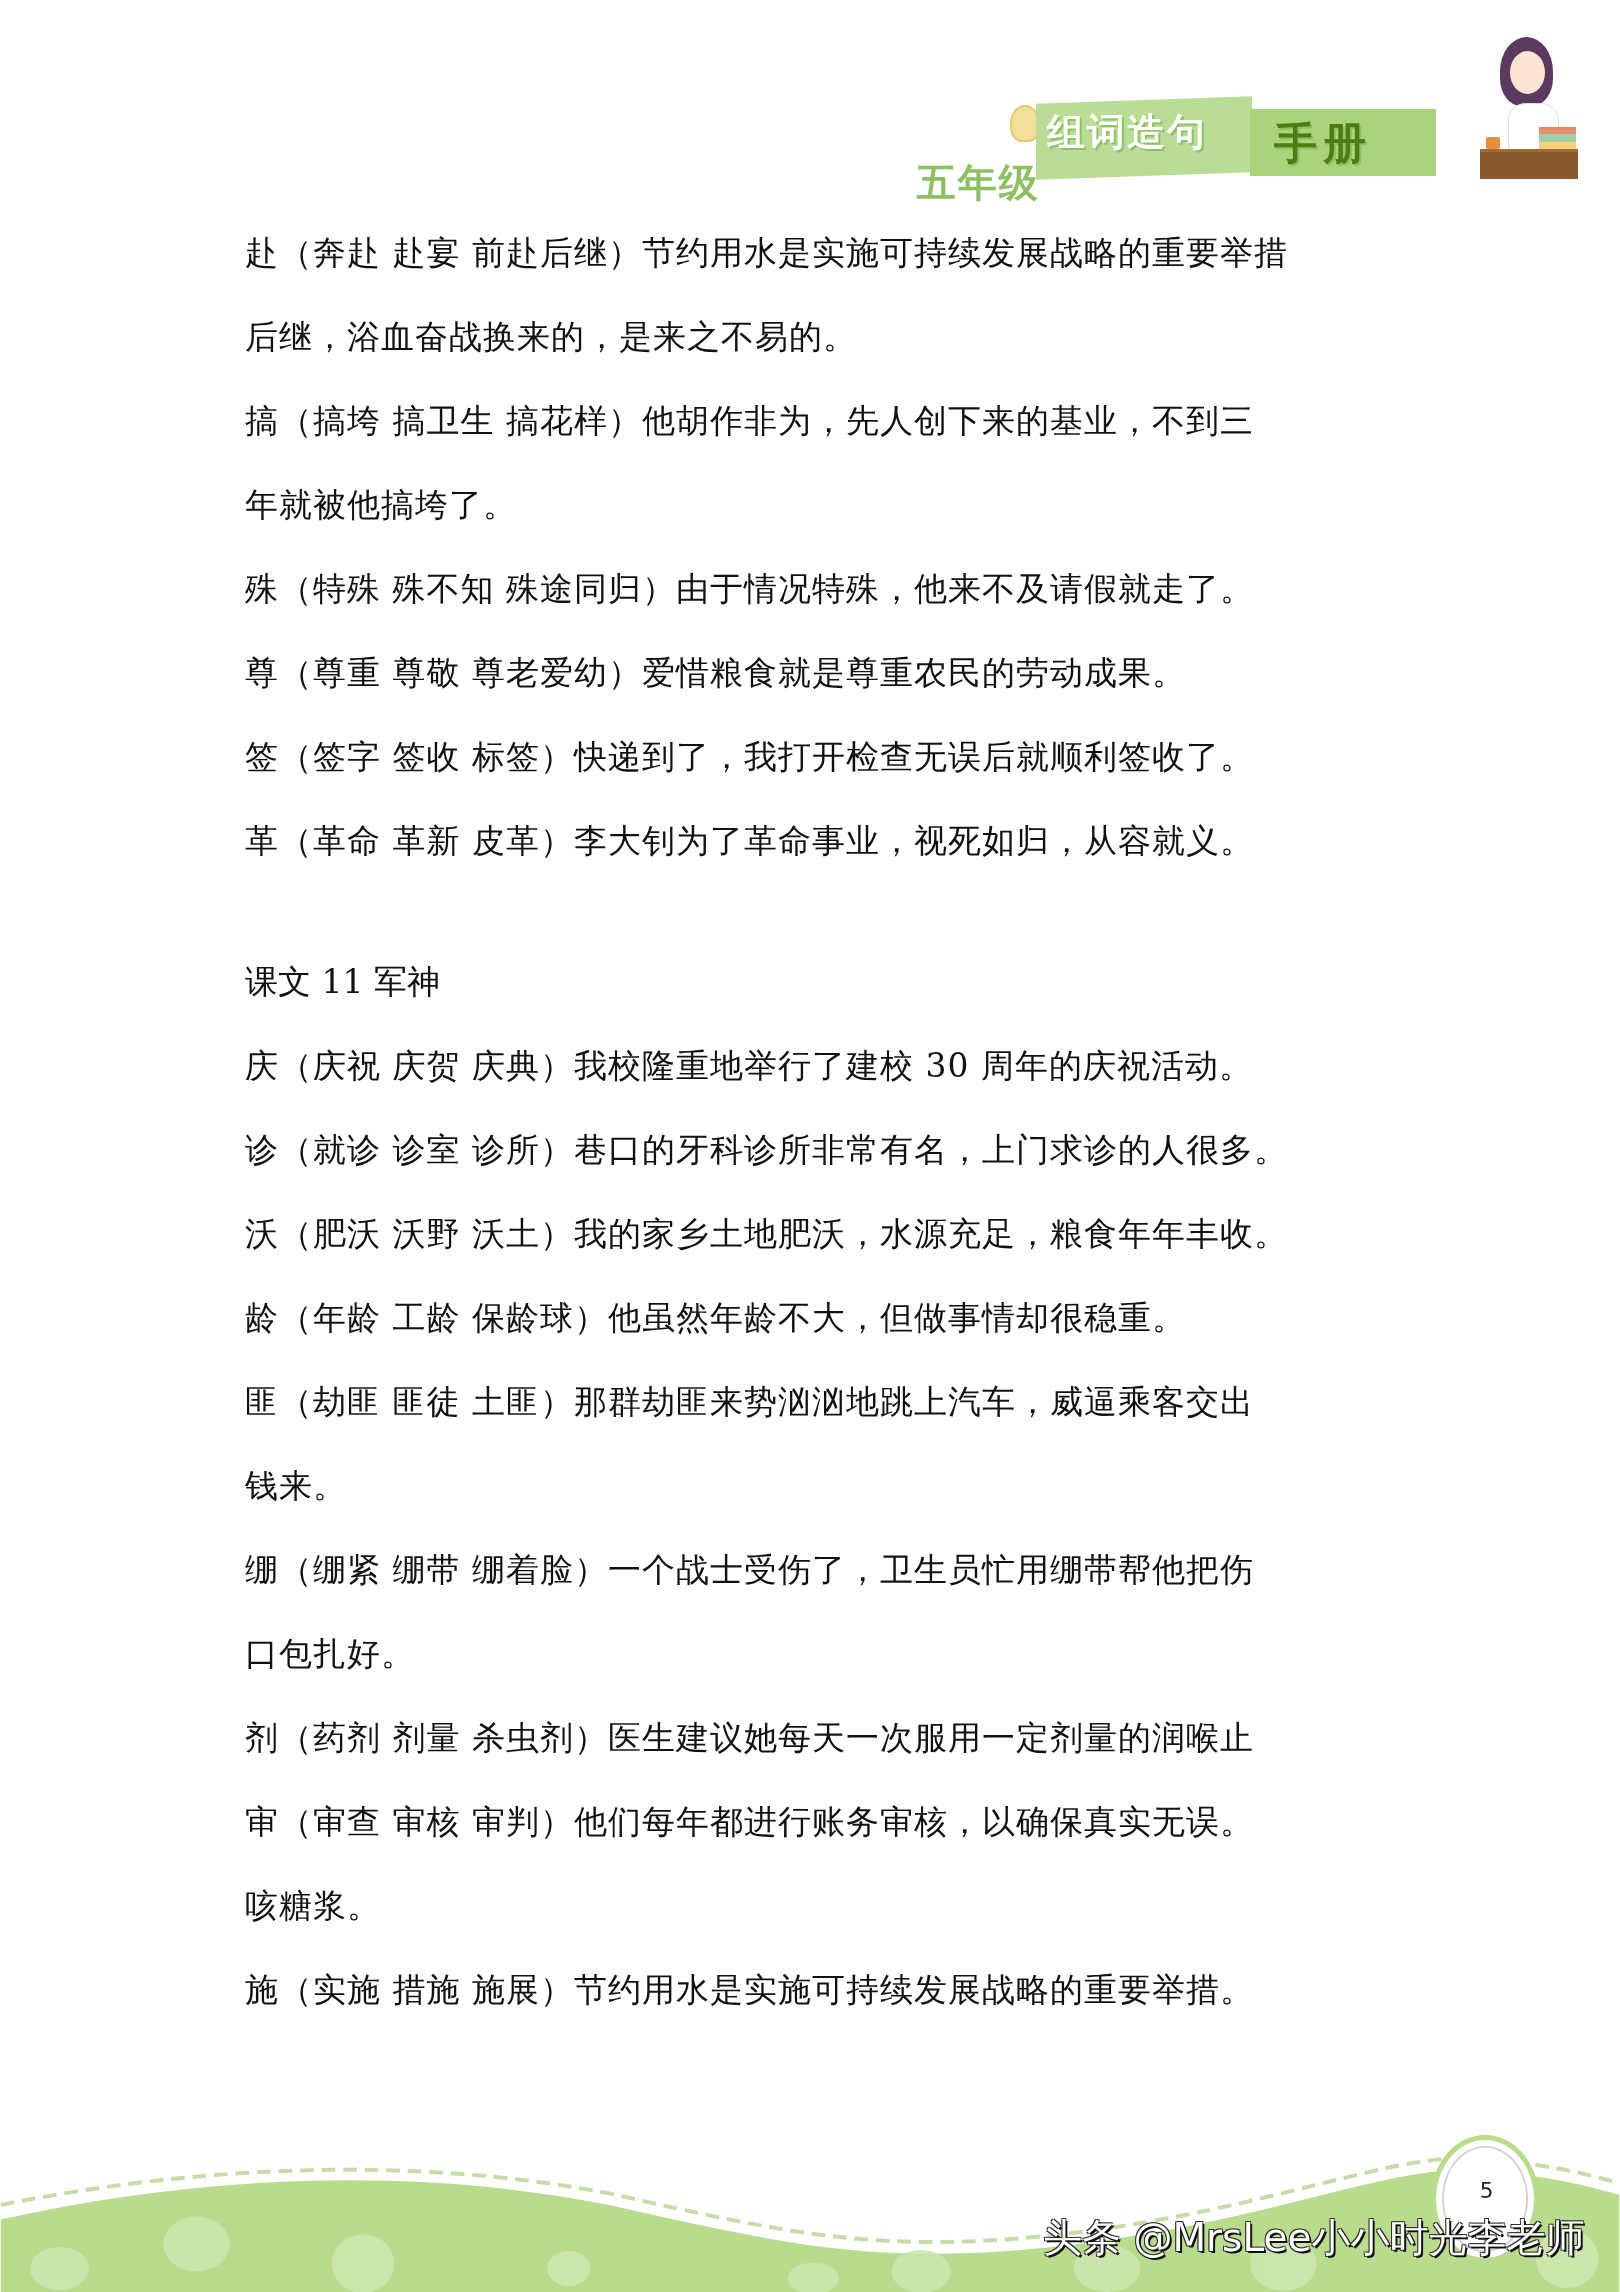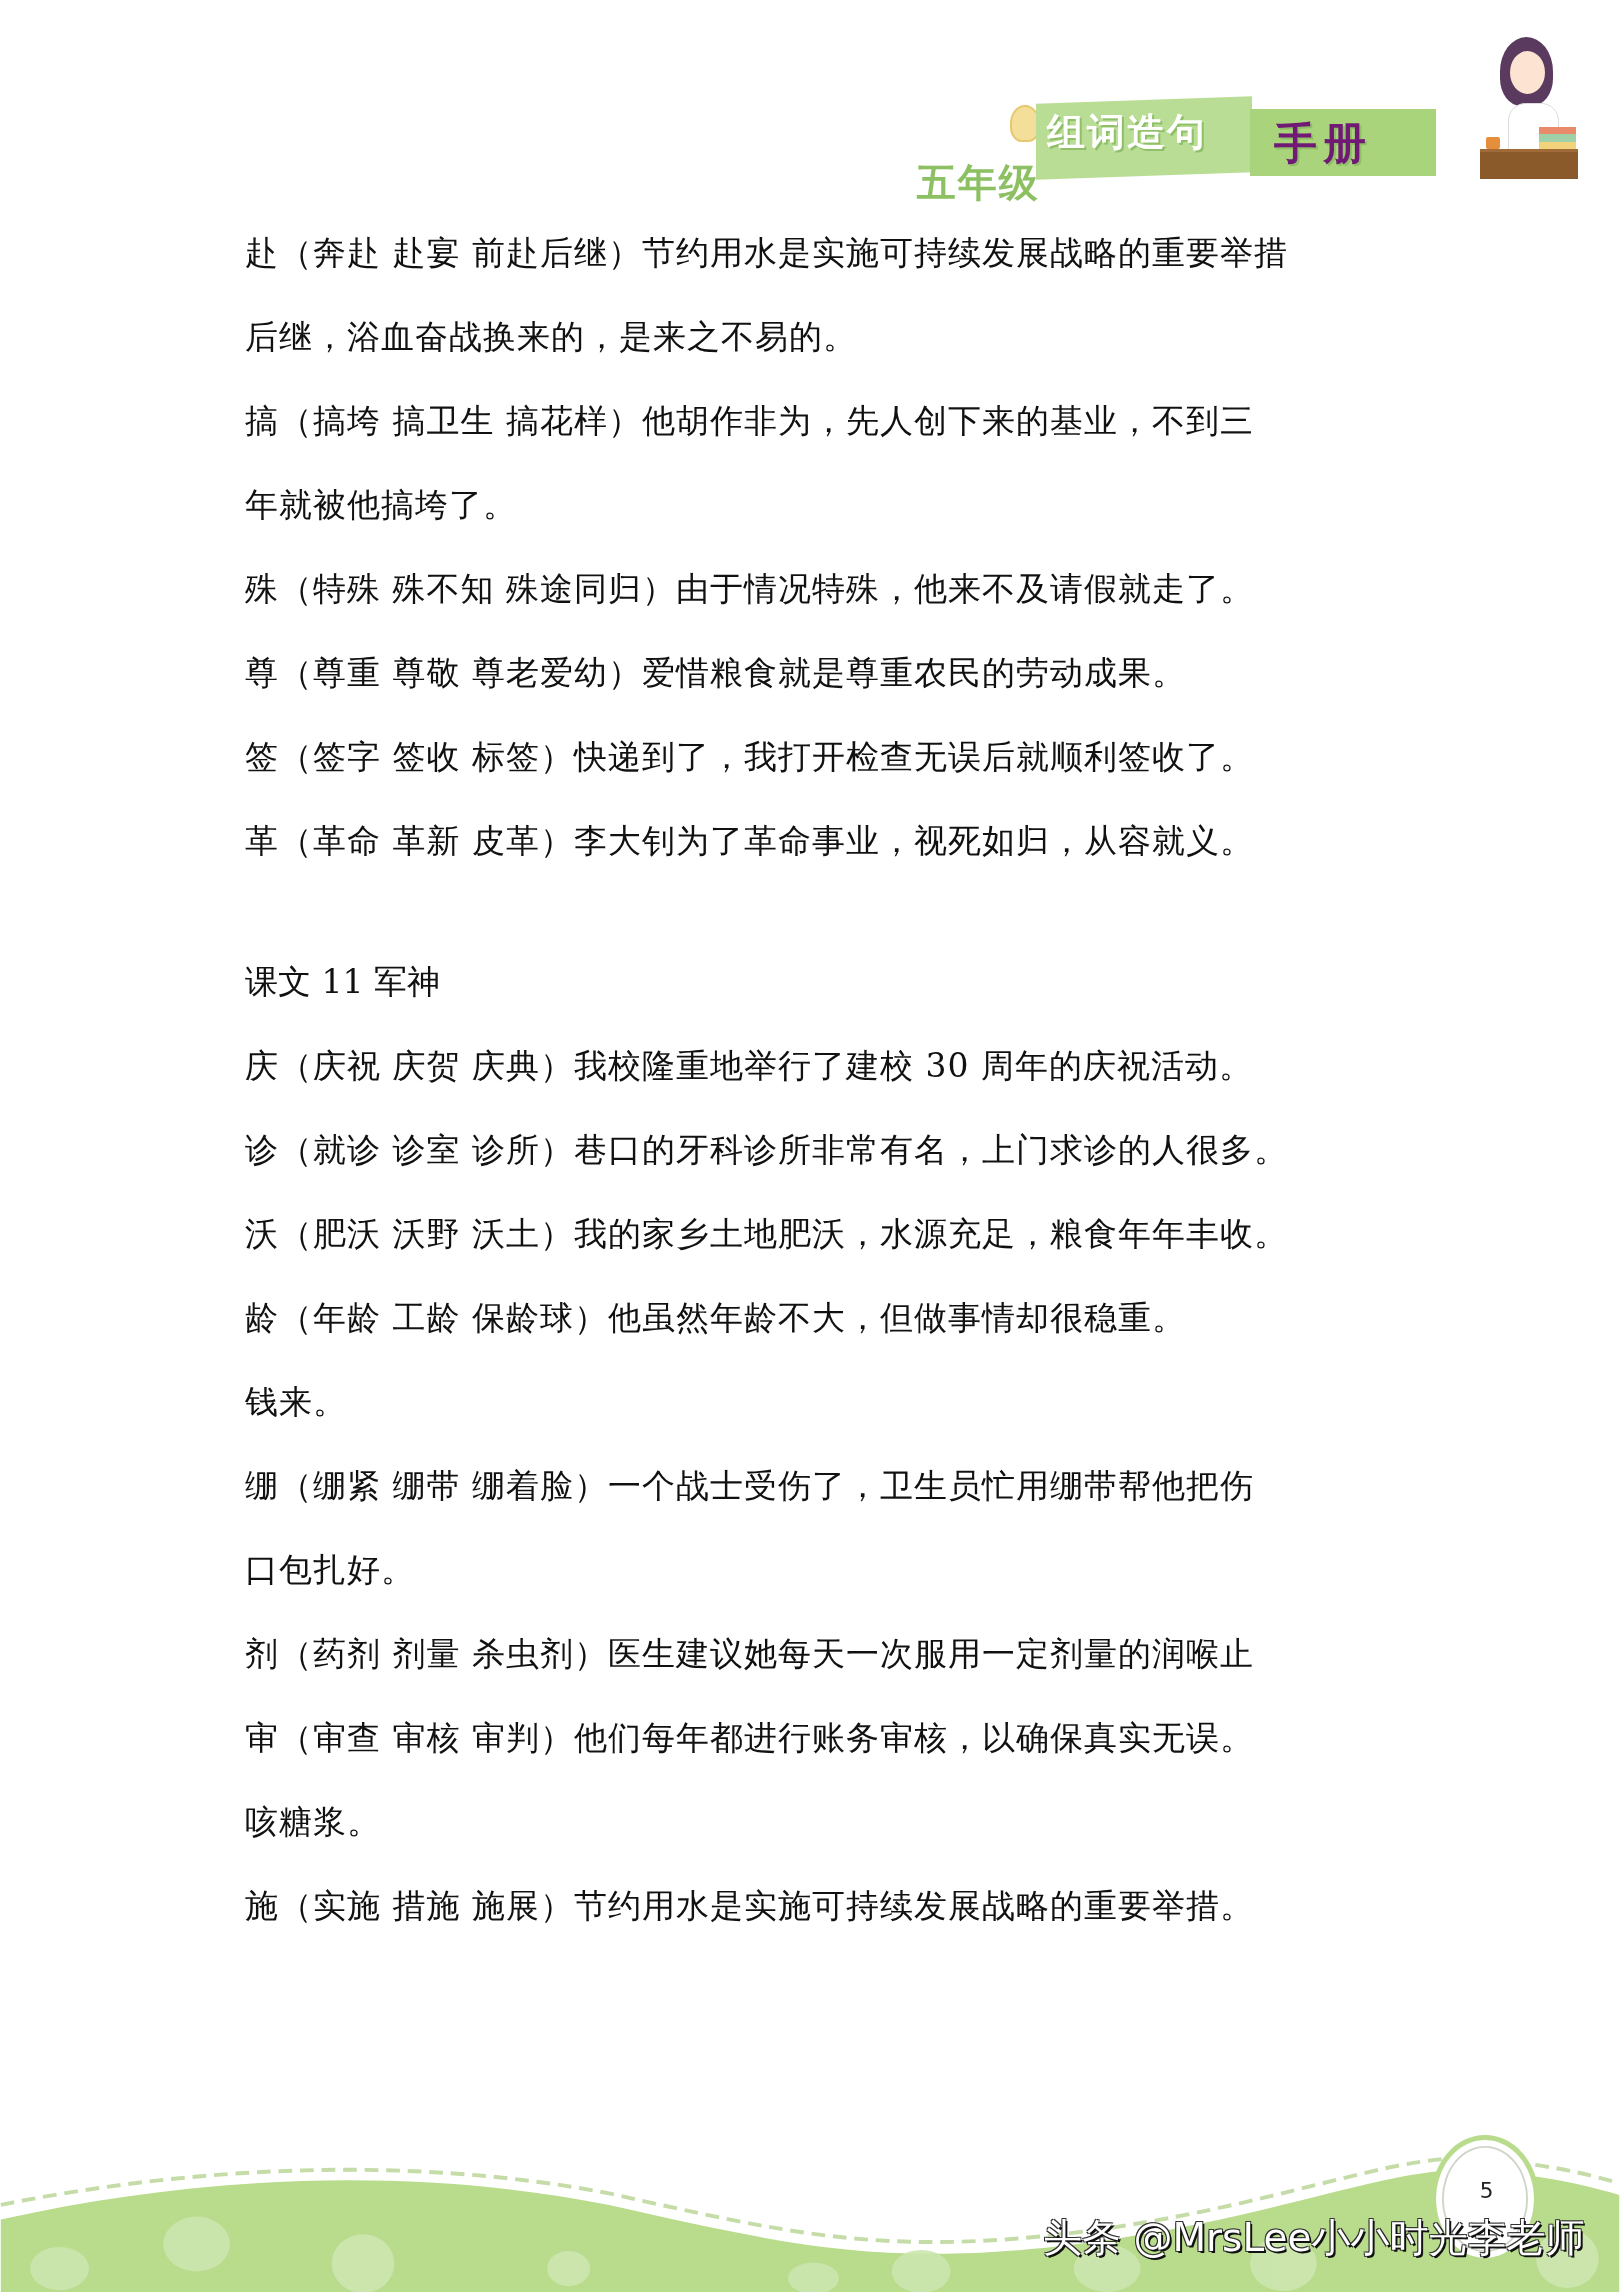--- a/index.html
+++ b/index.html
@@ -12,21 +12,21 @@
              font-weight: bold; font-size: 39px; color: #8cc063; letter-spacing: 2px; margin-top: 29px; }
     .butterfly { position: absolute; left: 108px; top: 76px; width: 25.5px; height: 33px;
                  background: #f3df9a; border-radius: 50% 50% 40% 40%; border: 2px solid #e6c86e; transform: rotate(-19.6px); }
     .banner-a { position: absolute; left: 134px; top: 71px; width: 216px; height: 76px;
                 background: #b9dd94; transform: skewY(-2deg); }
     .banner-b { position: absolute; left: 348px; top: 80px; width: 186px; height: 67px; background: #a9d47c; }
     .banner-text-a { position: absolute; left: 145px; top: 78px; font-family: "DejaVu Sans", sans-serif;
                      font-weight: bold; font-size: 38px; color: #ffffff; letter-spacing: 2px;
                      text-shadow: 2px 2px 0 #8fbf66; }
     .banner-text-b { position: absolute; left: 372px; top: 86px; font-family: "DejaVu Sans", sans-serif;
-                     font-weight: bold; font-size: 43px; color: #701a75; letter-spacing: 5.9px;
+                     font-weight: bold; font-size: 43px; color: #4d7c0f; letter-spacing: 5.9px;
                      text-shadow: 2px 2px 0 #8fbf66; }
     .desk { position: absolute; left: 578px; top: 120px; width: 98px; height: 27.4px; background: #8b5a2b;
             border-top: 3.9px solid #a06b38; }
     .teacher-head { position: absolute; left: 598px; top: 7.8px; width: 53px; height: 69px;
                     background: #5a3a5e; border-radius: 50% 50% 40% 40%; }
     .teacher-face { position: absolute; left: 608px; top: 21.6px; width: 35px; height: 43px;
                     background: #fde3d2; border-radius: 50%; }
     .teacher-body { position: absolute; left: 606px; top: 74px; width: 49px; height: 45px;
                     background: #ffffff; border-radius: 17.6px 17.6px 0 0; border: 1px solid #ddd; }
     .books { position: absolute; left: 637px; top: 98px; width: 37px; height: 21.6px;
@@ -80,20 +80,21 @@
   <div class="line">革（革命  革新  皮革）李大钊为了革命事业，视死如归，从容就义。</div>
 
   <div class="gap"></div>
 
   <div class="section-title">课文 11  军神</div>
 
   <div class="line">庆（庆祝  庆贺  庆典）我校隆重地举行了建校 30 周年的庆祝活动。</div>
   <div class="line">诊（就诊  诊室  诊所）巷口的牙科诊所非常有名，上门求诊的人很多。</div>
   <div class="line">沃（肥沃  沃野  沃土）我的家乡土地肥沃，水源充足，粮食年年丰收。</div>
   <div class="line">龄（年龄  工龄  保龄球）他虽然年龄不大，但做事情却很稳重。</div>
+  <div class="line">匪（劫匪  匪徒  土匪）那群劫匪来势汹汹地跳上汽车，威逼乘客交出</div>
   <div class="line">钱来。</div>
   <div class="line">绷（绷紧  绷带  绷着脸）一个战士受伤了，卫生员忙用绷带帮他把伤</div>
   <div class="line">口包扎好。</div>
   <div class="line">剂（药剂  剂量  杀虫剂）医生建议她每天一次服用一定剂量的润喉止</div>
   <div class="line">审（审查  审核  审判）他们每年都进行账务审核，以确保真实无误。</div>
   <div class="line">咳糖浆。</div>
   <div class="line">施（实施  措施  施展）节约用水是实施可持续发展战略的重要举措。</div>
 </div>
 
 <div class="footer">

